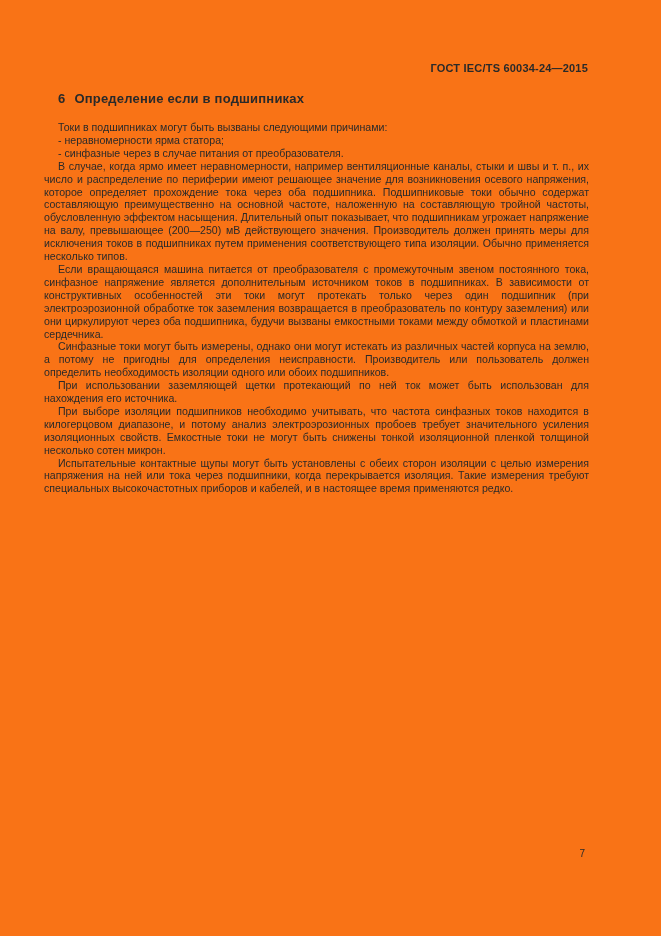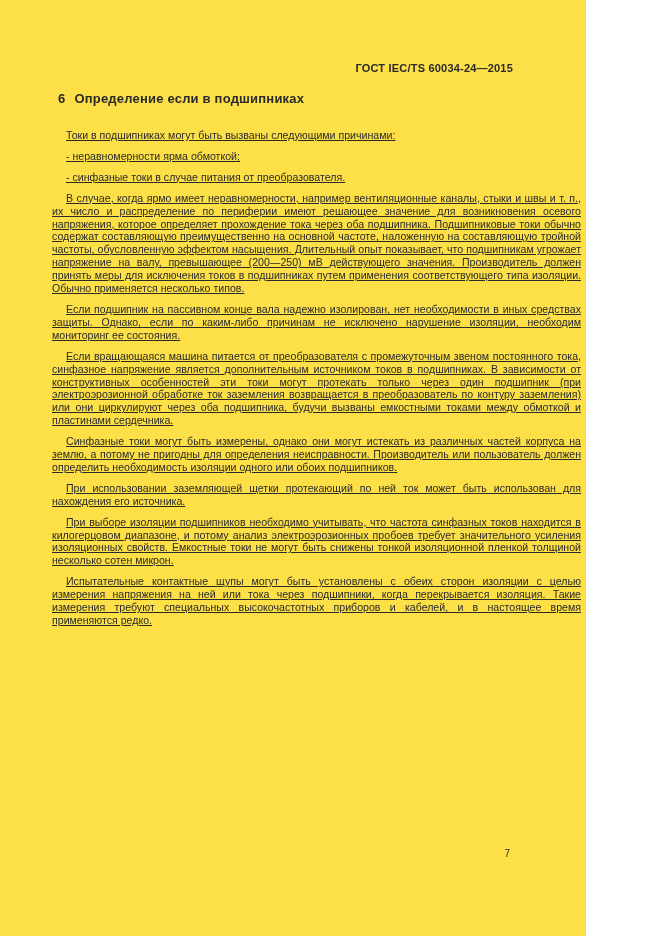--- a/index.html
+++ b/index.html
@@ -1,21 +1,21 @@
 <!DOCTYPE html>
 <html><head>
 <meta charset="utf-8">
 <style>
   * { box-sizing: border-box; }
   html, body { margin: 0; padding: 0; background: #ffffff; }
   .page {
     position: relative;
-    width: 586px;
+    width: 661px;
     height: 936px;
-    background: #fde047;
+    background: #f97316;
     font-family: "Liberation Sans", sans-serif;
     color: #2a2a2a;
     overflow: hidden;
   }
   .running-header {
     position: absolute;
     top: 62px;
     right: 73px;
     font-size: 11px;
     font-weight: bold;
@@ -39,24 +39,23 @@
   .body-text {
     position: absolute;
     top: 121px;
     left: 44px;
     width: 545px;
     font-size: 10.6px;
     line-height: 12.9px;
     text-align: justify;
   }
   .body-text p {
-    margin: 8px;
+    margin: 0;
     padding: 0;
     text-indent: 14px;
-    text-decoration: underline;
   }
   .page-number {
     position: absolute;
     top: 848px;
     right: 76px;
     font-size: 10px;
   }
 </style>
 </head>
 <body>
@@ -64,24 +63,23 @@
 <div class="page">
 
   <div class="running-header">ГОСТ IEC/TS 60034-24—2015</div>
 
   <h1 class="section-heading">
     <span class="heading-number">6</span><span>Определение если в подшипниках</span>
   </h1>
 
   <div class="body-text">
     <p>Токи в подшипниках могут быть вызваны следующими причинами:</p>
-    <p>- неравномерности ярма обмоткой;</p>
-    <p>- синфазные токи в случае питания от преобразователя.</p>
+    <p>- неравномерности ярма статора;</p>
+    <p>- синфазные через в случае питания от преобразователя.</p>
     <p>В случае, когда ярмо имеет неравномерности, например вентиляционные каналы, стыки и швы и т. п., их число и распределение по периферии имеют решающее значение для возникновения осевого напряжения, которое определяет прохождение тока через оба подшипника. Подшипниковые токи обычно содержат составляющую преимущественно на основной частоте, наложенную на составляющую тройной частоты, обусловленную эффектом насыщения. Длительный опыт показывает, что подшипникам угрожает напряжение на валу, превышающее (200—250) мВ действующего значения. Производитель должен принять меры для исключения токов в подшипниках путем применения соответствующего типа изоляции. Обычно применяется несколько типов.</p>
-    <p>Если подшипник на пассивном конце вала надежно изолирован, нет необходимости в иных средствах защиты. Однако, если по каким-либо причинам не исключено нарушение изоляции, необходим мониторинг ее состояния.</p>
     <p>Если вращающаяся машина питается от преобразователя с промежуточным звеном постоянного тока, синфазное напряжение является дополнительным источником токов в подшипниках. В зависимости от конструктивных особенностей эти токи могут протекать только через один подшипник (при электроэрозионной обработке ток заземления возвращается в преобразователь по контуру заземления) или они циркулируют через оба подшипника, будучи вызваны емкостными токами между обмоткой и пластинами сердечника.</p>
     <p>Синфазные токи могут быть измерены, однако они могут истекать из различных частей корпуса на землю, а потому не пригодны для определения неисправности. Производитель или пользователь должен определить необходимость изоляции одного или обоих подшипников.</p>
     <p>При использовании заземляющей щетки протекающий по ней ток может быть использован для нахождения его источника.</p>
     <p>При выборе изоляции подшипников необходимо учитывать, что частота синфазных токов находится в килогерцовом диапазоне, и потому анализ электроэрозионных пробоев требует значительного усиления изоляционных свойств. Емкостные токи не могут быть снижены тонкой изоляционной пленкой толщиной несколько сотен микрон.</p>
     <p>Испытательные контактные щупы могут быть установлены с обеих сторон изоляции с целью измерения напряжения на ней или тока через подшипники, когда перекрывается изоляция. Такие измерения требуют специальных высокочастотных приборов и кабелей, и в настоящее время применяются редко.</p>
   </div>
 
   <div class="page-number">7</div>
 
 </div>

